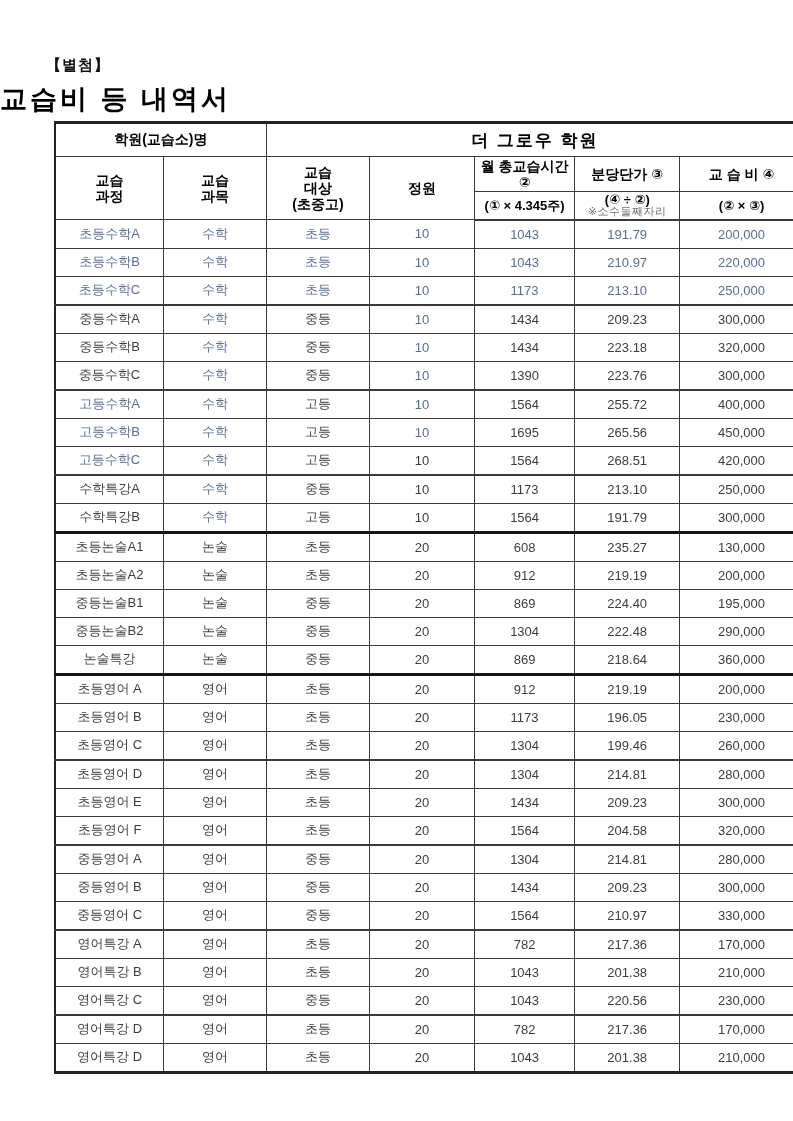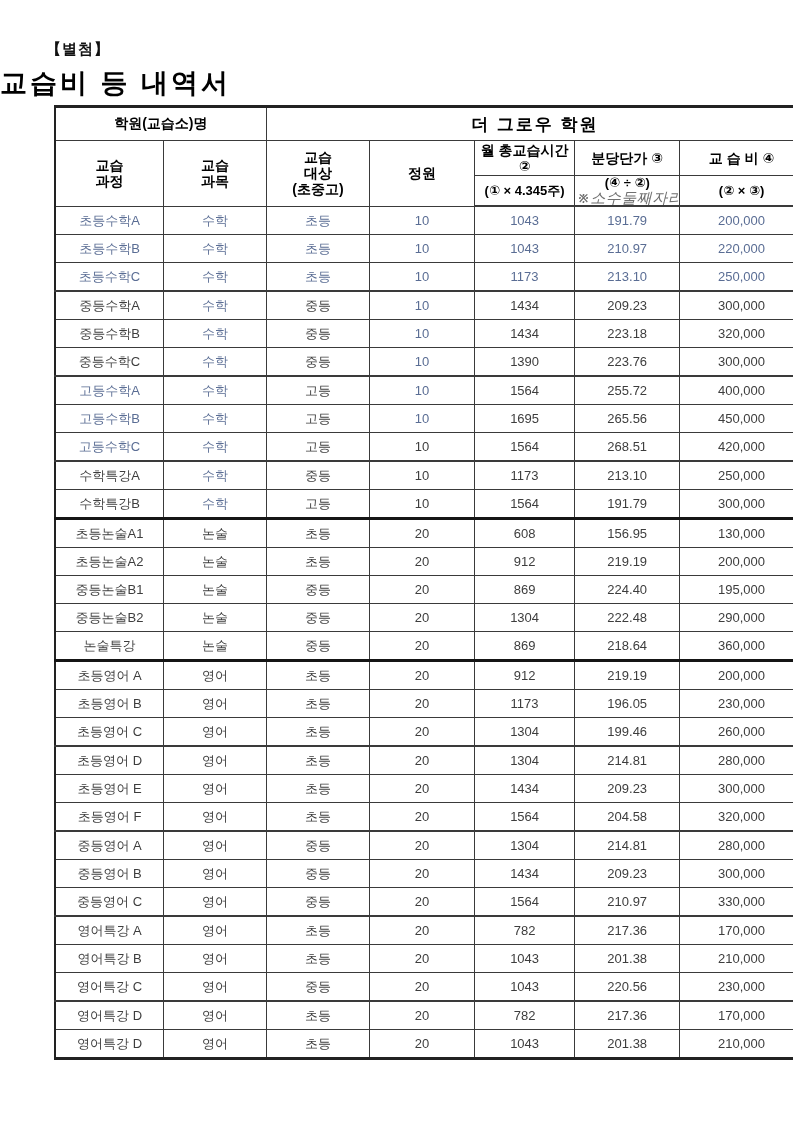--- a/index.html
+++ b/index.html
@@ -11,21 +11,21 @@
     width: 793px;
     height: 1121px;
     font-family: "Liberation Sans", "DejaVu Sans", sans-serif;
     color: #333;
     overflow: hidden;
   }
   .page {
     position: relative;
     width: 793px;
     height: 1121px;
-    padding-top: 40px;
+    padding-top: 56px;
     box-sizing: border-box;
   }
   .annotation {
     margin: 0 0 6px 46px;
     font-size: 15px;
     font-weight: bold;
     color: #111;
     letter-spacing: 1px;
   }
   .title {
@@ -87,25 +87,24 @@
     font-size: 13px;
     font-weight: bold;
     color: #000;
     line-height: 1.05;
     border-bottom-width: 2px;
   }
   tr.academy-row th { border-bottom-width: 1px; }
   .hdr-line { display: block; }
   .note {
     display: block;
-    font-size: 15px;
+    font-size: 11px;
     font-weight: normal;
     color: #707070;
     letter-spacing: 0.5px;
-    font-style: italic;
   }
   
   tbody td {
     height: 27px;
     font-size: 13px;
     color: #3d3d3d;
   }
   tbody td.blue { color: #5a6d94; }
   tr.sep-m td { border-bottom-width: 2px; }
   tr.sep-t td { border-bottom-width: 3px; border-bottom-color: #151515; }
@@ -265,21 +264,21 @@
           <td>1564</td>
           <td>191.79</td>
           <td class="bl2">300,000</td>
         </tr>
         <tr>
           <td>초등논술A1</td>
           <td class="bl2">논술</td>
           <td>초등</td>
           <td>20</td>
           <td>608</td>
-          <td>156.95</td>
+          <td>235.27</td>
           <td class="bl2">130,000</td>
         </tr>
         <tr>
           <td>초등논술A2</td>
           <td class="bl2">논술</td>
           <td>초등</td>
           <td>20</td>
           <td>912</td>
           <td>219.19</td>
           <td class="bl2">200,000</td>

